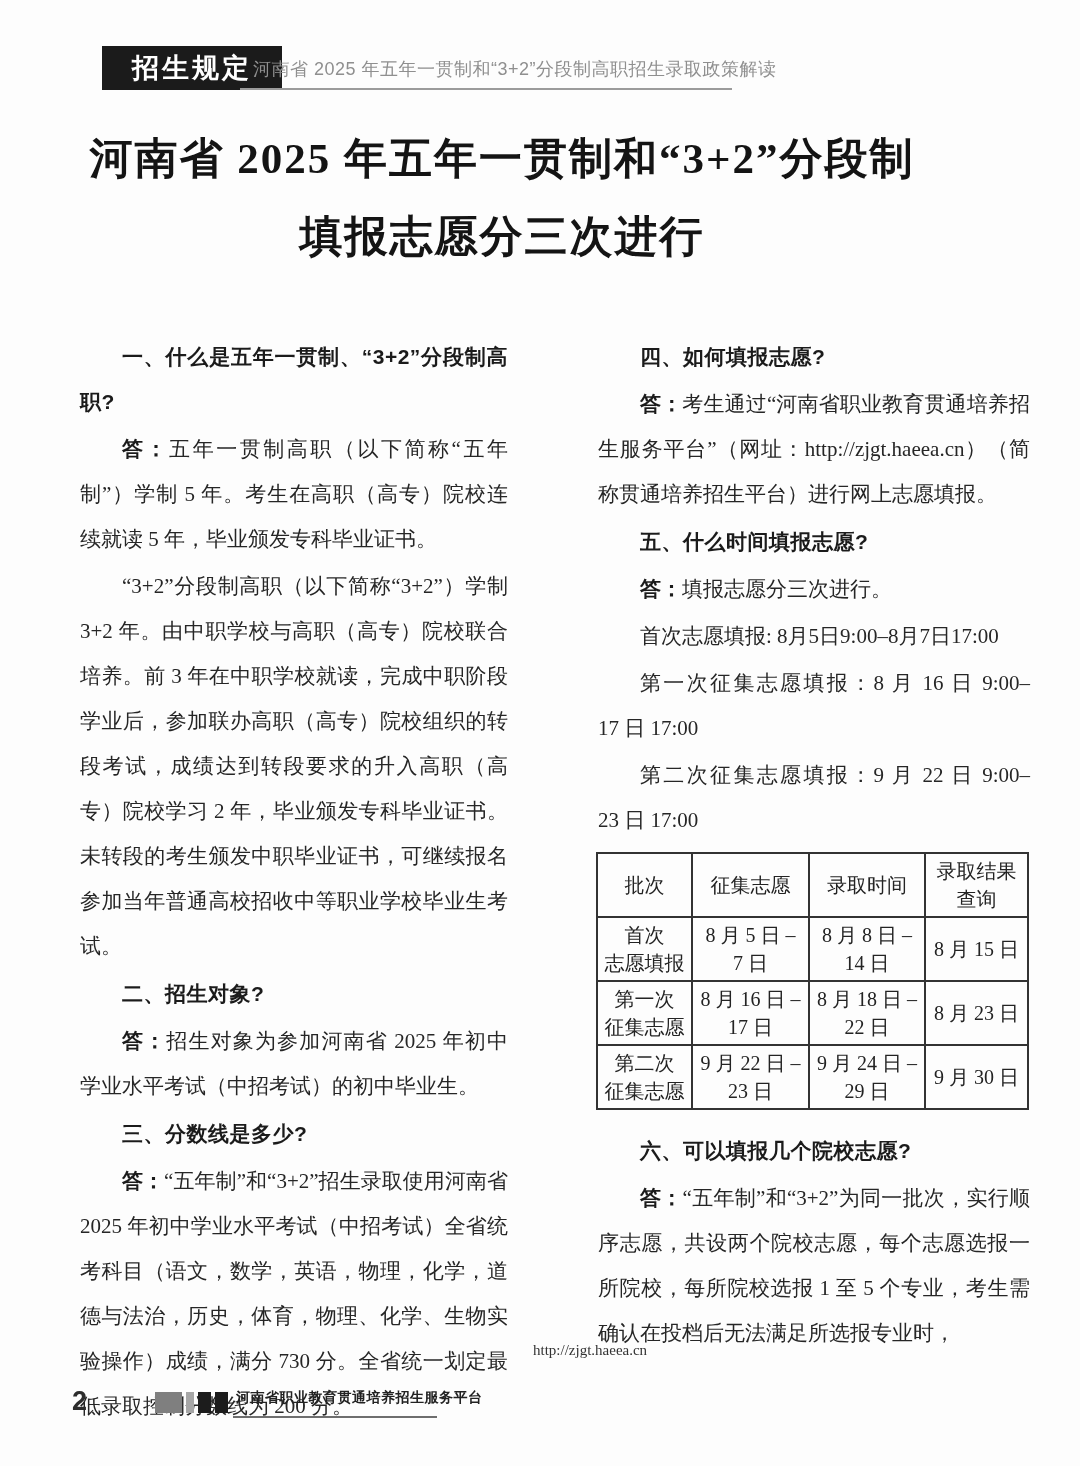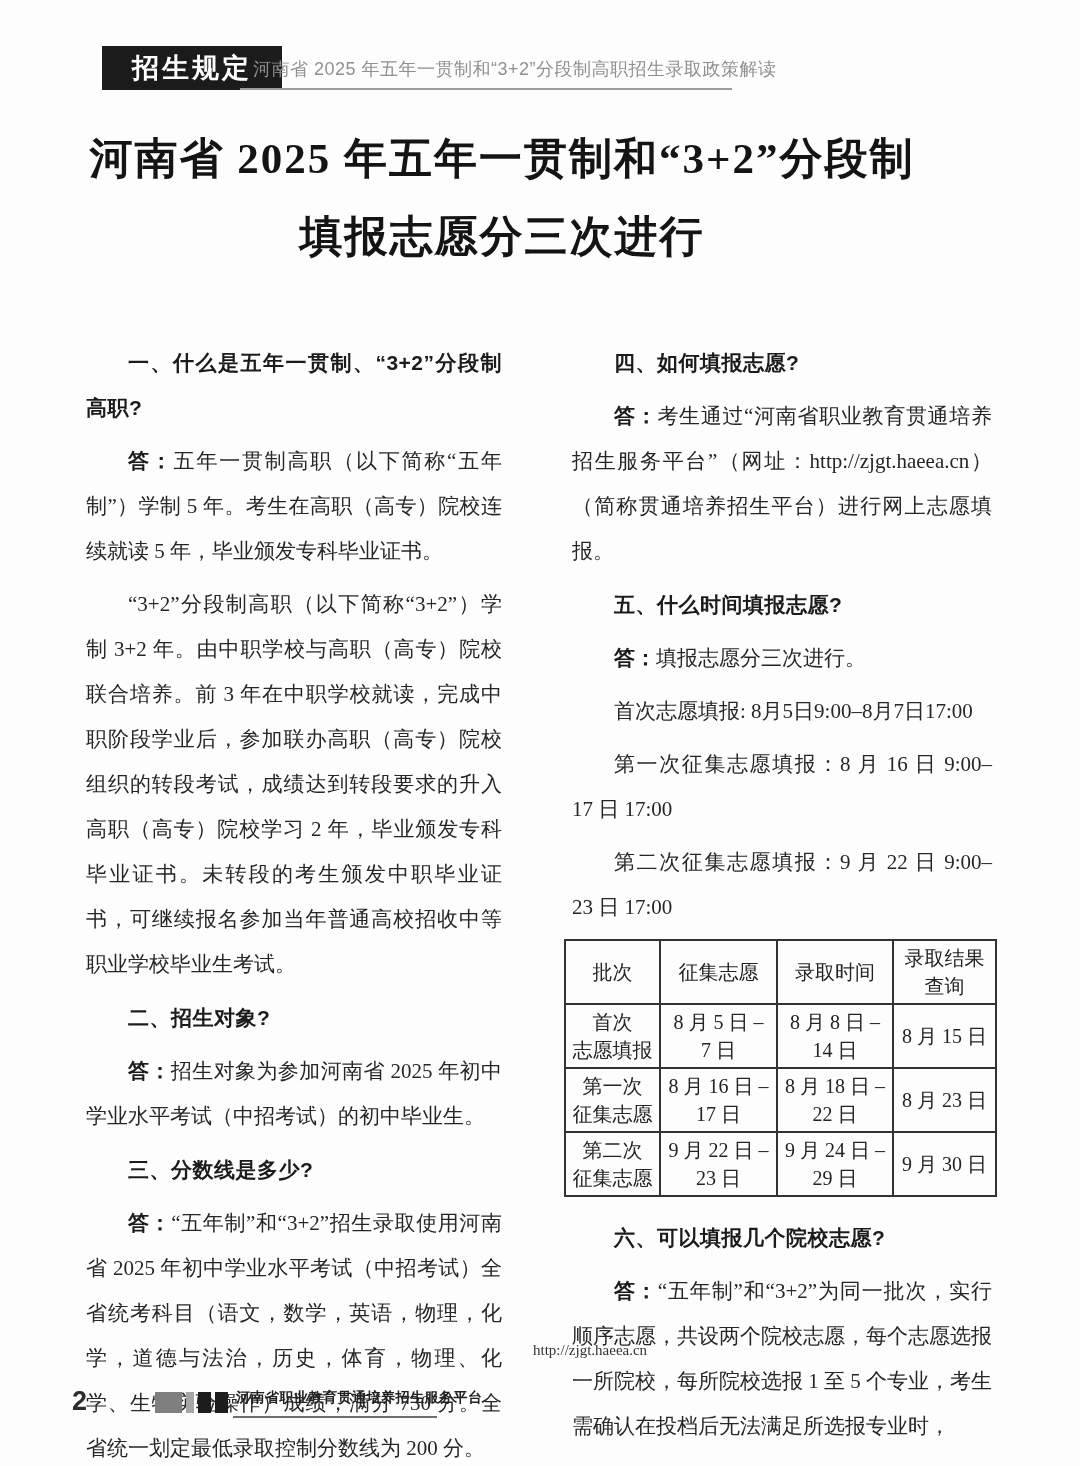--- a/index.html
+++ b/index.html
@@ -15,22 +15,22 @@
   .hdr-rule{position:absolute;left:240px;top:88px;width:492px;height:2px;background:#9b9b9b;}
 
   
   .title{position:absolute;left:0;top:120px;width:1004px;margin:0;text-align:center;
          font-weight:700;font-size:43px;line-height:78px;color:#141414;letter-spacing:2px;}
   .title .tl{display:block;}
 
   
   .col{position:absolute;top:332px;font-size:21px;line-height:45px;text-align:justify;}
   .col-left{left:78px;width:432px;}
-  .col-right{left:564px;width:436px;}
-  .col p{margin:8px;text-indent:2em;}
+  .col-right{left:596px;width:436px;}
+  .col p{margin:2px;text-indent:2em;}
   .q{font-family:"Liberation Sans","DejaVu Sans",sans-serif;font-weight:700;color:#1b1b1b;letter-spacing:0.5px;}
   .ans{font-family:"Liberation Sans","DejaVu Sans",sans-serif;font-weight:700;color:#1b1b1b;}
 
   
   .sched-table{border-collapse:collapse;table-layout:fixed;width:431px;margin:9px 0 18px 0;}
   .sched-table th,.sched-table td{border:2px solid #333333;text-align:center;vertical-align:middle;
         font-weight:400;font-size:20px;line-height:28px;padding:3px 2px;color:#232323;}
   .c-batch{width:95px;}.c-fill{width:117px;}.c-admit{width:116px;}.c-query{width:103px;}
   .sched-table tr{height:64px;}
 

